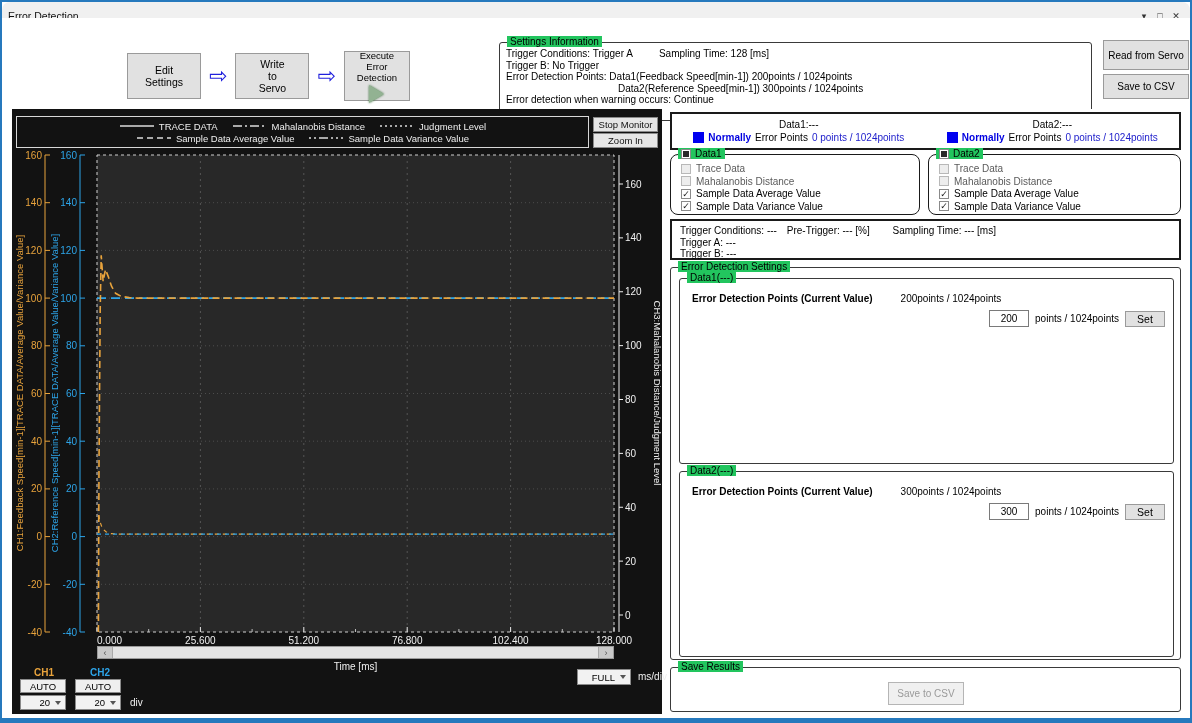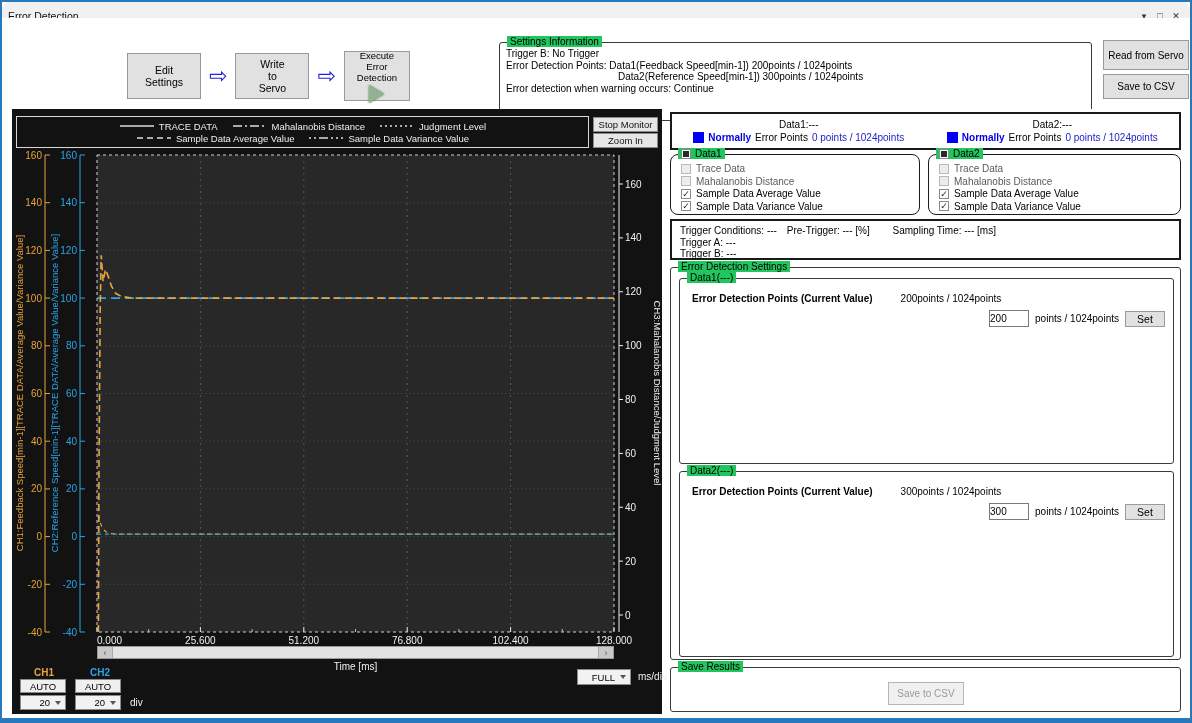--- a/index.html
+++ b/index.html
@@ -59,21 +59,21 @@
   .cb.filled::after { content:""; width:6px; height:6px; background:#2a2a2a; }
   .check-row .dis-lbl { color:#5a5a5a; }
   .trigger-box { position:absolute; left:0; top:110px; width:511px; height:41px; border:2px solid #1a1a1a; padding:4px 0 0 8px; line-height:11.5px; }
   .trig-r1 span { display:inline-block; }
   .eds-box { position:absolute; left:0; top:158px; width:511px; height:393px; }
   .ed-data { position:absolute; left:8px; width:495px; height:186px; }
   .ed-head { position:absolute; left:12px; top:14px; }
   .ed-head b { font-size:10px; }
   .ed-cur { margin-left:28px; }
   .ed-setrow { position:absolute; right:8px; top:31px; display:flex; align-items:center; gap:6px; }
-  .ed-setrow input { width:40px; height:17px; border:1px solid #7a7a7a; font-size:10px; text-align:left; font-family:"Liberation Sans",sans-serif; }
+  .ed-setrow input { width:40px; height:17px; border:1px solid #7a7a7a; font-size:10px; text-align:center; font-family:"Liberation Sans",sans-serif; }
   .set-btn { width:40px; height:16px; }
   .save-box { position:absolute; left:0; top:558px; width:511px; height:45px; }
   .save-csv-btn { position:absolute; left:217px; top:14px; width:76px; height:23px; background:#f0f0f0; border:1px solid #b5b5b5; color:#9a9a9a; font-size:10px; display:flex; align-items:center; justify-content:center; }
 </style>
 </head>
 <body>
 
 <div class="window">
 
   <div class="titlebar">
@@ -92,20 +92,21 @@
       <span class="arrow">⇨</span>
       <div class="btn exec">
         <span>Execute Error Detection</span>
         <span class="play"></span>
       </div>
     </div>
 
     <div class="gbox settings-info">
       <span class="glegend">Settings Information</span>
       <div class="lines">
+        <div><span>Trigger Conditions: Trigger A</span><span class="si-gap"></span><span>Sampling Time: 128 [ms]</span></div>
         <div>Trigger B: No Trigger</div>
         <div>Error Detection Points: Data1(Feedback Speed[min-1]) 200points / 1024points</div>
         <div class="indent">Data2(Reference Speed[min-1]) 300points / 1024points</div>
         <div>Error detection when warning occurs: Continue</div>
       </div>
     </div>
 
     <div class="side-btns">
       <div class="btn" style="top:22px;height:30px;">Read from Servo</div>
       <div class="btn" style="top:56px;height:25px;">Save to CSV</div>

